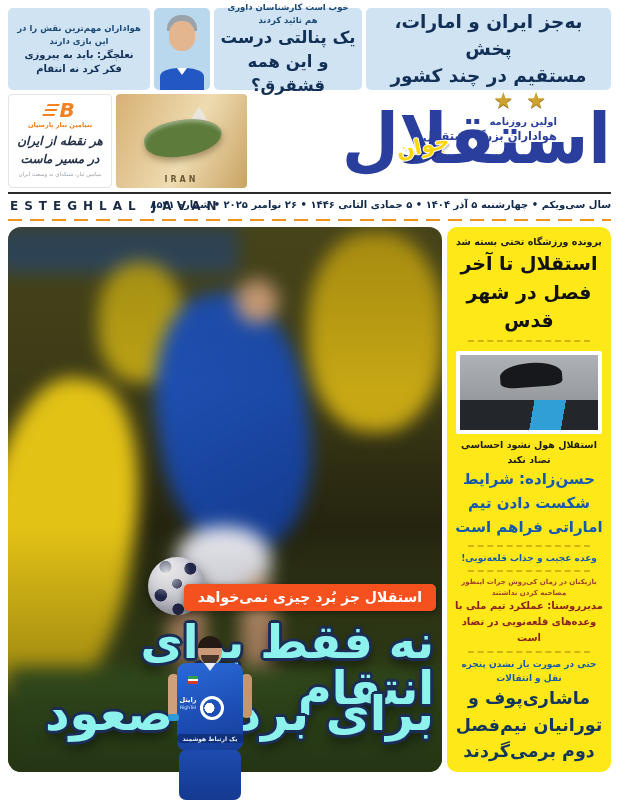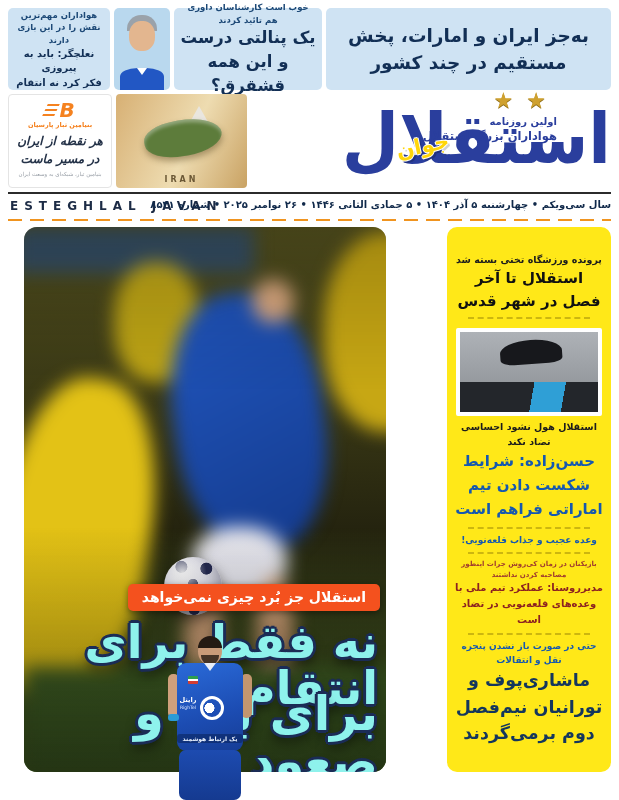--- a/index.html
+++ b/index.html
@@ -8,21 +8,21 @@
   .page{ position:relative; width:619px; height:800px; background:#ffffff;
          margin:0 auto; overflow:hidden; direction:rtl; }
 
   
   .top-strip{ position:absolute; top:8px; left:8px; width:603px; height:82px;
               display:flex; flex-direction:row-reverse; gap:4px; direction:ltr;}
   .ts-box{ background:#cfe3f3; border-radius:5px; padding:5px 6px 4px;
            display:flex; flex-direction:column; justify-content:center; text-align:center; }
   .ts-kicker{ font-size:8.5px; font-weight:700; color:#1d4977; line-height:1.5; }
   .ts-title{ font-weight:900; color:#122f55; line-height:1.45; }
-  .ts-left{ width:102px;text-align:center; } .ts-left .ts-title{ font-size:10px; }
+  .ts-left{ width:142px;text-align:center; } .ts-left .ts-title{ font-size:10px; }
   .ts-mid { width:148px; } .ts-mid  .ts-title{ font-size:16.5px; }
   .ts-right{ flex:1; }      .ts-right .ts-title{ font-size:18.5px; }
   .ts-photo{ width:56px; border-radius:5px; background:#b9d8ee; position:relative; overflow:hidden; }
   .man-hair{ position:absolute; top:7px; left:13px; width:30px; height:16px;
              background:#9aa2aa; border-radius:14px 14px 0 0; }
   .man-face{ position:absolute; top:13px; left:15px; width:26px; height:30px;
              background:#e3b68f; border-radius:45%; }
   .man-shirt{ position:absolute; bottom:0; left:6px; width:44px; height:22px;
               background:#2257c4; border-radius:40% 40% 0 0; }
   .man-shirt::after{ content:""; position:absolute; left:17px; top:0;
@@ -69,42 +69,42 @@
   .info-row{ position:absolute; top:197px; left:8px; width:603px; height:18px; direction:ltr; }
   .latin-name{ position:absolute; left:2px; top:2px; font-size:12px; font-weight:900;
                letter-spacing:6px; color:#1c2b45; }
   .dateline{ position:absolute; right:0; top:2px; font-size:10px; font-weight:700;
              color:#10294a; direction:rtl; }
   .orange-rule{ position:absolute; top:219px; left:8px; width:603px; height:2px;
     background:repeating-linear-gradient(90deg,#f0941f 0 14px,transparent 14px 22px); }
 
   
   .side-col{ position:absolute; top:227px; right:8px; width:164px; height:545px;
-             background:#ffe818; border-radius:10px; padding:26px 7px; overflow:hidden;
+             background:#ffe818; border-radius:10px; padding:8px 7px; overflow:hidden;
              display:flex; flex-direction:column; text-align:center; }
   .sc-kicker{ font-weight:700; line-height:1.5; }
   .sc-title{ font-weight:900; }
   .k-black{ color:#1c1c1c; font-size:9.5px; }
   .k-blue{ color:#1558b0; font-size:9px; }
   .k-red{ color:#a03c2e; font-size:7px; }
-  .t1{ color:#111; font-size:15px; line-height:1.5; }
+  .t1{ color:#111; font-size:19px; line-height:1.5; }
   .t2{ color:#1558b0; font-size:15px; line-height:1.62; }
   .t3{ color:#161616; font-size:12.5px; line-height:1.6; }
   .t4{ color:#8c2121; font-size:10px; line-height:1.6; }
   .t5{ color:#14365d; font-size:17.5px; line-height:1.5; }
   .sc-div{ border-top:2px dashed rgba(110,90,0,.35); margin:5px 14px; }
   .coach{ height:104px; margin:4px 2px; border:4px solid #ffffff; border-radius:2px;
           background:linear-gradient(180deg,#aeb2b7,#878b90); position:relative; overflow:hidden; }
   .coach-cap{ position:absolute; top:8px; left:40px; width:62px; height:24px; background:#17181c;
               border-radius:50% 50% 22% 22%; transform:rotate(-4deg); }
   .coach-jacket{ position:absolute; bottom:0; left:0; width:100%; height:30px;
                  background:linear-gradient(100deg,#23262b 52%,#2f9fd6 52% 74%,#23262b 74%); }
 
   
-  .main-photo{ position:absolute; top:227px; left:24px; width:362px; height:545px;
+  .main-photo{ position:absolute; top:227px; left:8px; width:434px; height:545px;
                border-radius:13px; overflow:hidden;
                background:linear-gradient(180deg,#55521f 0%,#3b3a16 30%,#25240f 55%,#3a4a1c 80%,#466322 100%); }
   .scene{ position:absolute; inset:0; filter:blur(9px); }
   .blob{ position:absolute; border-radius:45%; }
   .adboard{ left:-10px; top:0; width:240px; height:46px; background:#2c4f7c; opacity:.75; border-radius:0; }
   .yellowA{ left:-25px; top:150px; width:150px; height:330px; background:#e3c216; transform:rotate(9deg); }
   .yellowB{ left:300px; top:5px; width:135px; height:200px; background:#c7a714; }
   .yellowC{ left:90px; top:35px; width:85px; height:120px; background:#d4b615; opacity:.85; }
   .bluePlayer{ left:150px; top:65px; width:150px; height:260px;
                background:linear-gradient(160deg,#2157c0,#143a8c); transform:rotate(-8deg); }

